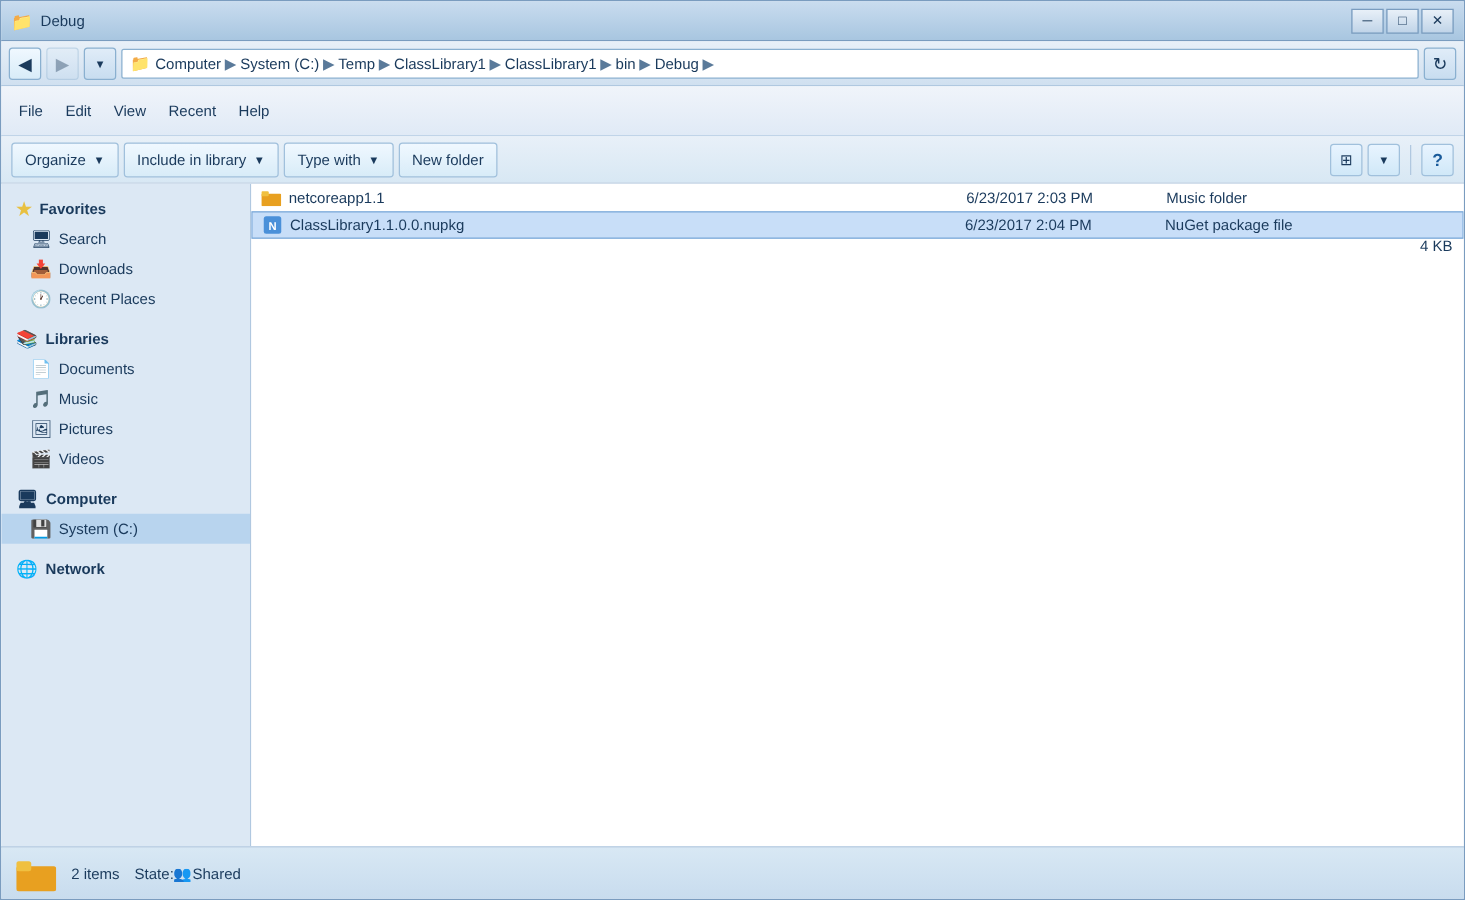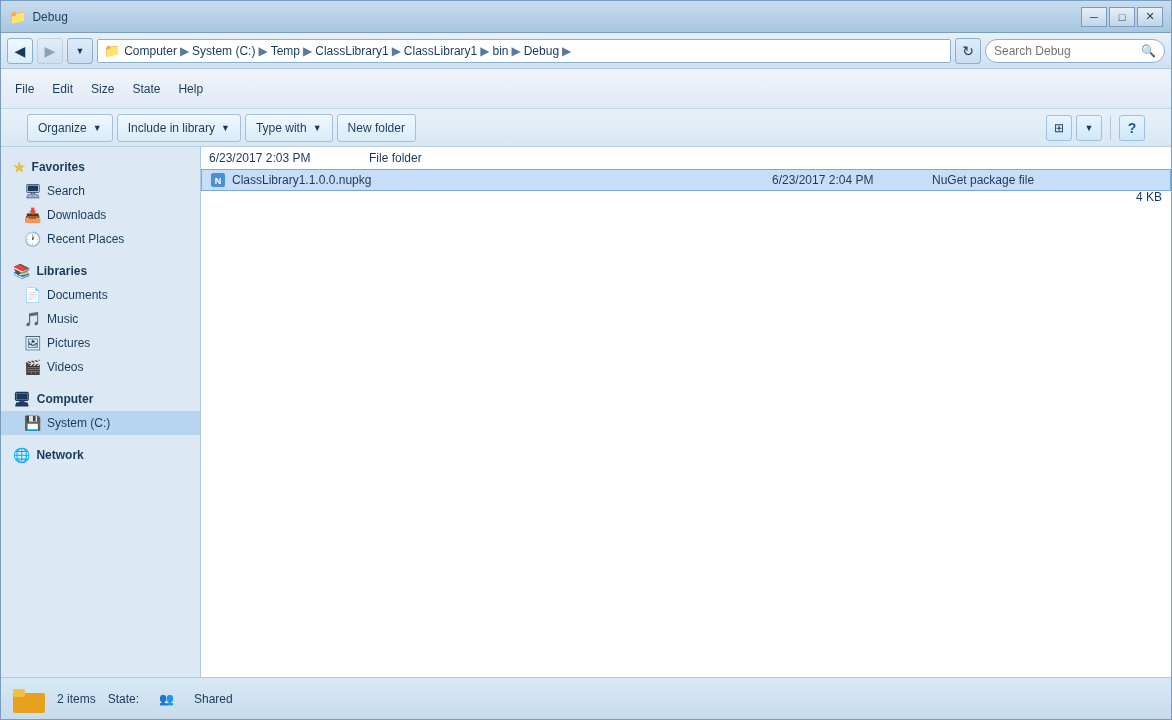--- a/index.html
+++ b/index.html
@@ -162,21 +162,21 @@
       color: #1a3a5c;
       font-size: 12px;
     }
 
     
     .toolbar {
       height: 38px;
       background: linear-gradient(to bottom, #e8f0f8, #d8e8f4);
       display: flex;
       align-items: center;
-      padding: 0 26px;
+      padding: 0 8px;
       gap: 4px;
       border-bottom: 1px solid #b8cce0;
     }
     .toolbar-btn {
       height: 28px;
       padding: 0 10px;
       background: linear-gradient(to bottom, #f0f8ff, #d8ecf8);
       border: 1px solid #a0c0dc;
       border-radius: 3px;
       cursor: pointer;
@@ -351,21 +351,21 @@
       width: 32px;
       height: 32px;
     }
     .status-text {
       font-size: 12px;
       color: #1a3a5c;
     }
     .status-state {
       display: flex;
       align-items: center;
-      gap: 20px;
+      gap: 0;
       font-size: 12px;
       color: #1a3a5c;
     }
 
     
     ::-webkit-scrollbar { width: 8px; height: 8px; }
     ::-webkit-scrollbar-track { background: #e0eaf4; }
     ::-webkit-scrollbar-thumb { background: #a0b8d0; border-radius: 4px; }
 
     .dropdown-arrow {
@@ -405,31 +405,27 @@
       <span class="breadcrumb-item">ClassLibrary1</span>
       <span class="breadcrumb-sep">▶</span>
       <span class="breadcrumb-item">ClassLibrary1</span>
       <span class="breadcrumb-sep">▶</span>
       <span class="breadcrumb-item">bin</span>
       <span class="breadcrumb-sep">▶</span>
       <span class="breadcrumb-item">Debug</span>
       <span class="breadcrumb-sep">▶</span>
     </div>
     <button class="refresh-btn">↻</button>
-    <div class="search-box">
-      <input class="search-input" type="text" placeholder="Search Debug" style="">
-      <span class="search-icon-btn">🔍</span>
-    </div>
   </div>
 
   <div class="menu-bar">
     <span class="menu-item">File</span>
     <span class="menu-item">Edit</span>
-    <span class="menu-item">Size</span>
-    <span class="menu-item">State</span>
+    <span class="menu-item">View</span>
+    <span class="menu-item">Recent</span>
     <span class="menu-item">Help</span>
   </div>
 
   <div class="toolbar">
     <button class="toolbar-btn">
       <span>Organize</span>
       <span class="dropdown-arrow">▼</span>
     </button>
     <button class="toolbar-btn">
       <span>Include in library</span>
@@ -515,22 +511,31 @@
       </div>
 
     </div>
 
     <div class="file-area">
 
 
       <div class="file-list">
 
         <div class="file-row">
+          <div class="file-cell name">
+            <span class="file-icon">
+              <svg width="16" height="14" viewBox="0 0 16 14">
+                <rect x="0" y="4" width="16" height="10" rx="1" fill="#e8a020"></rect>
+                <rect x="0" y="2" width="6" height="4" rx="1" fill="#f0c040"></rect>
+              </svg>
+            </span>
+            <span>netcoreapp1.1</span>
+          </div>
           <div class="file-cell date">6/23/2017 2:03 PM</div>
-          <div class="file-cell type">File folder</div>
+          <div class="file-cell type">Music folder</div>
           <div class="file-cell size"></div>
         </div>
 
         <div class="file-row selected">
           <div class="file-cell name">
             <span class="file-icon">
               <svg width="16" height="16" viewBox="0 0 16 16">
                 <rect x="1" y="1" width="14" height="14" rx="2" fill="#4a90d9"></rect>
                 <text x="8" y="12" text-anchor="middle" font-size="9" fill="white" font-weight="bold">N</text>
               </svg>

